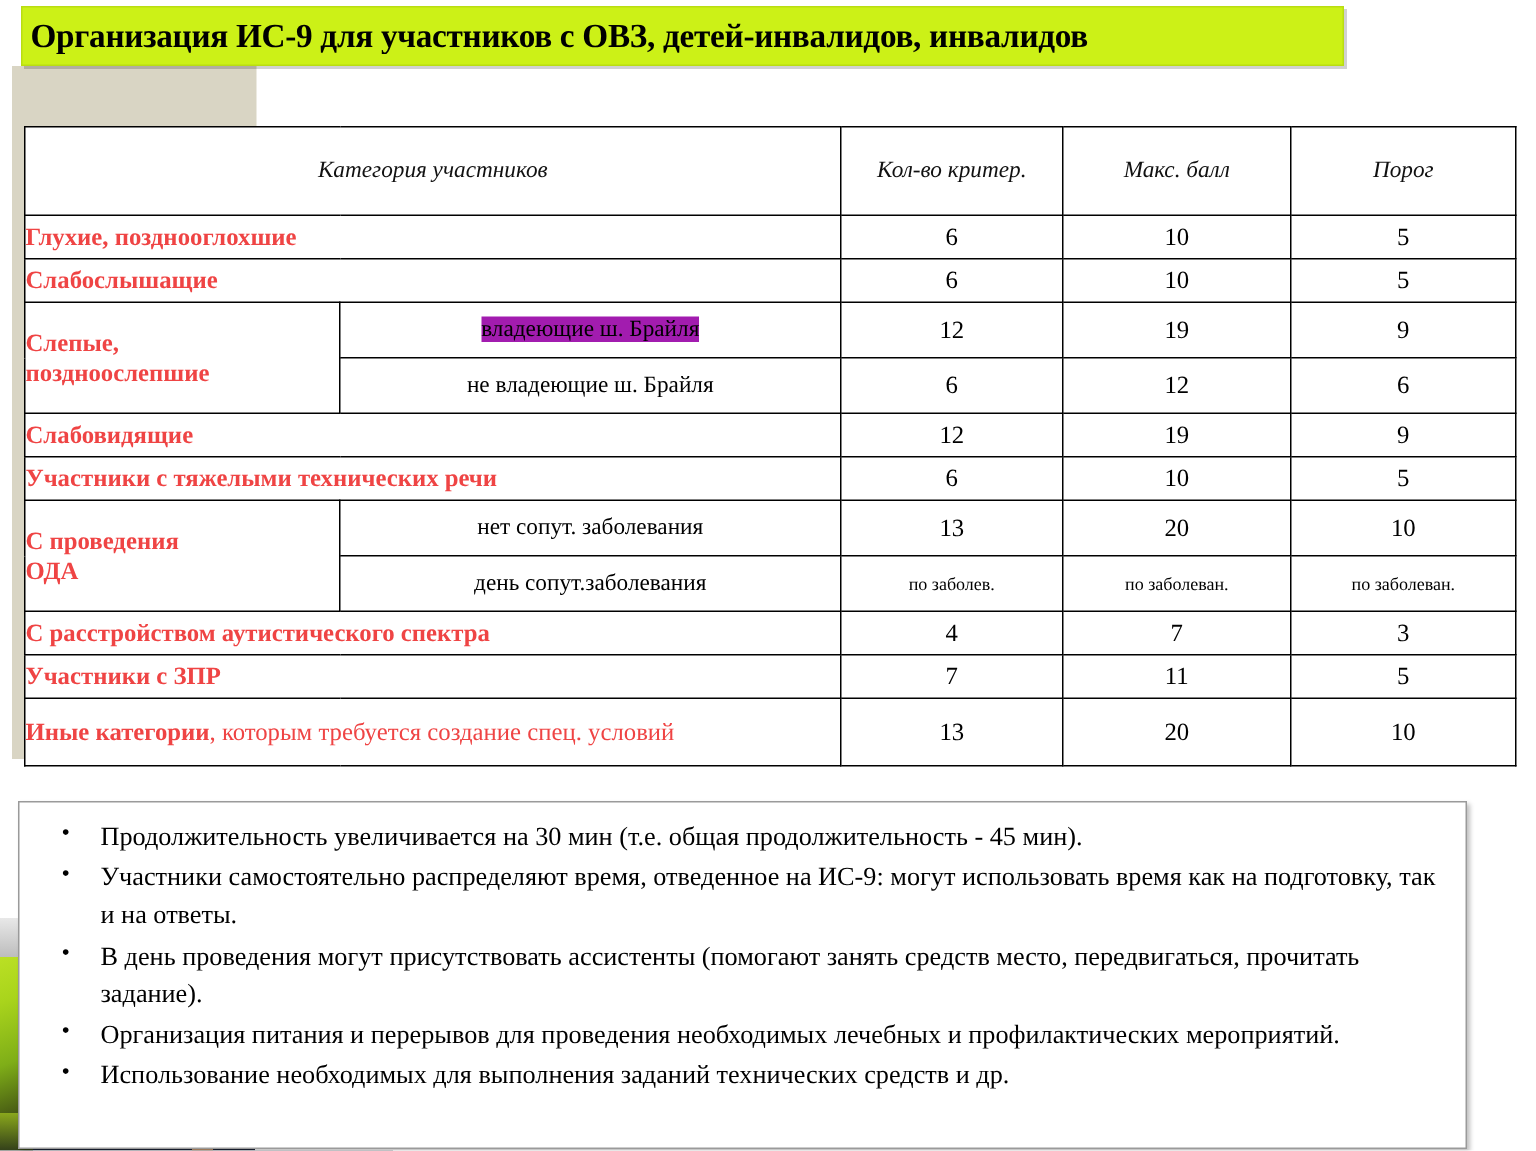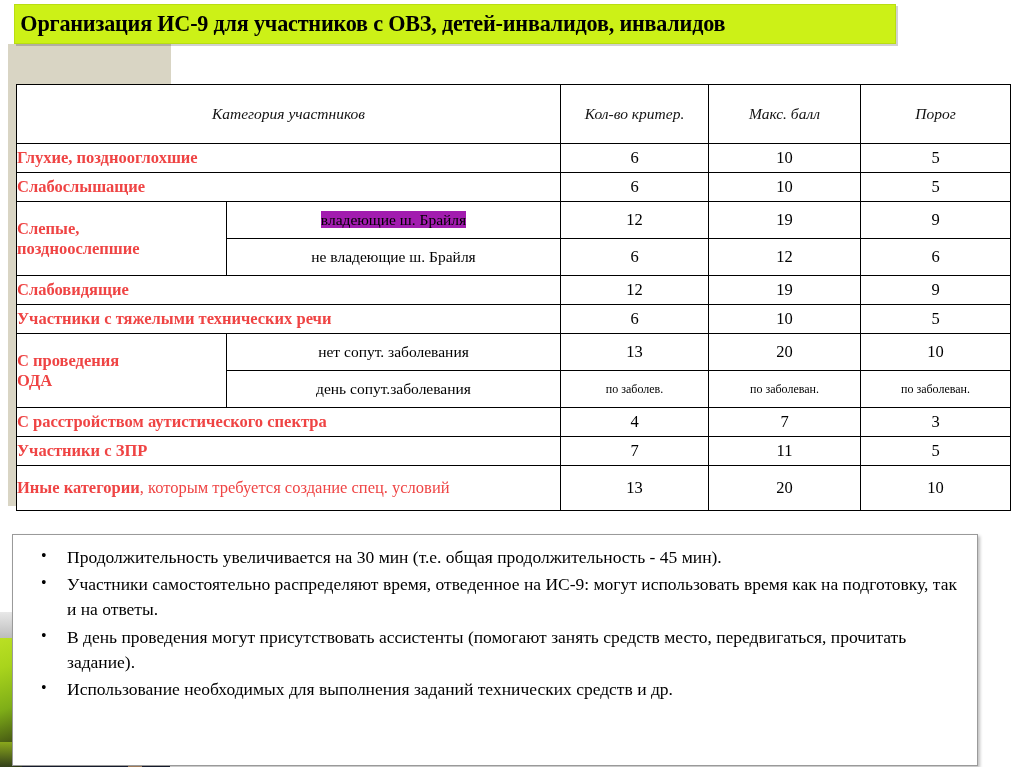--- a/index.html
+++ b/index.html
@@ -292,17 +292,18 @@
         </tr>
       </tbody>
     </table>
   </div>
 
   <div class="bullets">
     <ul class="blist">
       <li>Продолжительность увеличивается на 30 мин (т.е. общая продолжительность - 45 мин).</li>
       <li>Участники самостоятельно распределяют время, отведенное на ИС-9: могут использовать время как на подготовку, так и на ответы.</li>
       <li>В день проведения могут присутствовать ассистенты (помогают занять средств место, передвигаться, прочитать задание).</li>
+      <li>Организация питания и перерывов для проведения необходимых лечебных и профилактических мероприятий.</li>
       <li>Использование необходимых для выполнения заданий технических средств и др.</li>
     </ul>
   </div>
 
 </div>
 
 </body></html>

